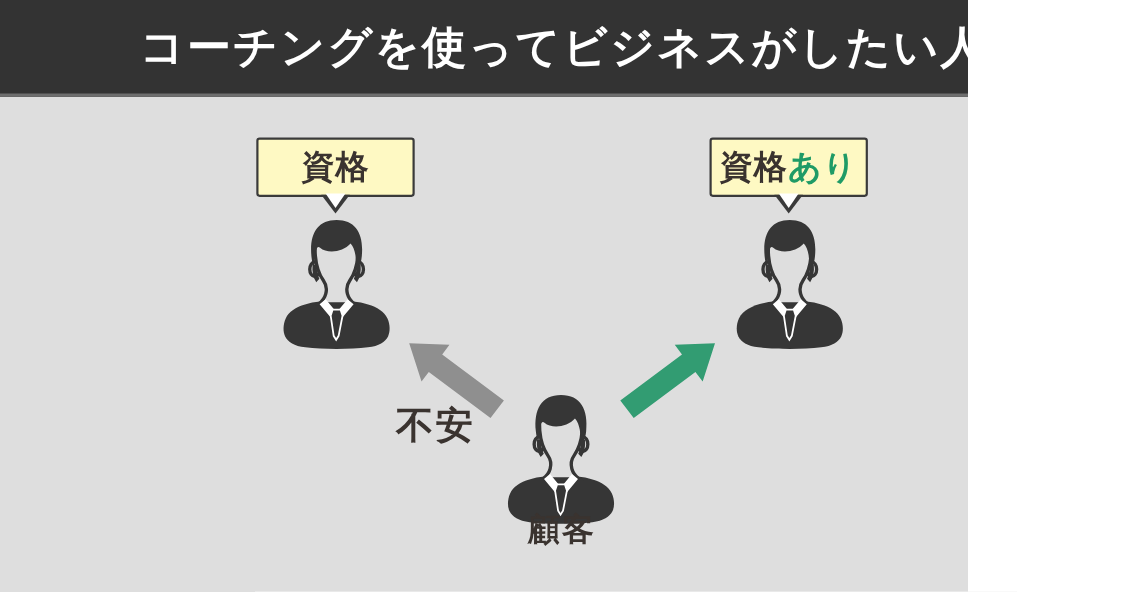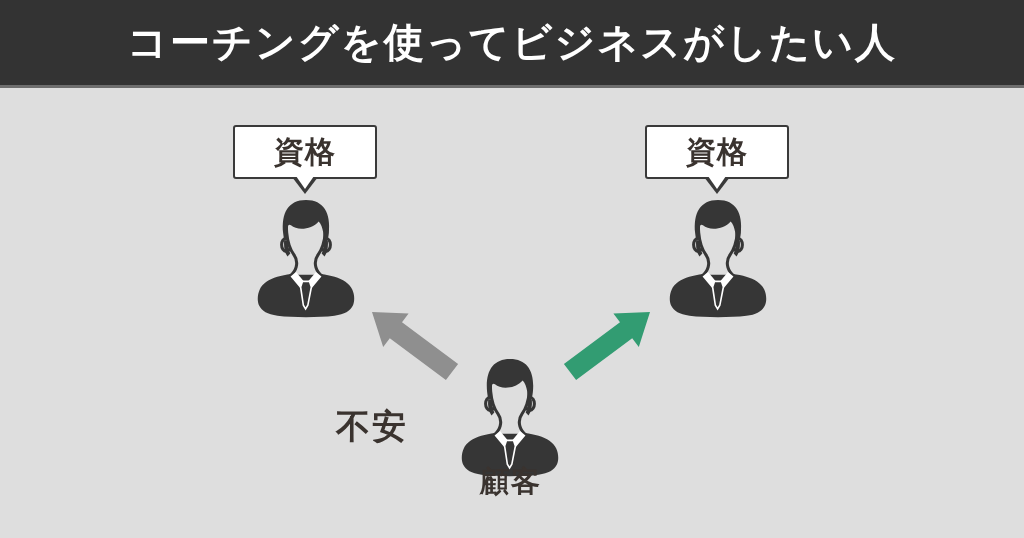--- a/index.html
+++ b/index.html
@@ -1,34 +1,34 @@
 <!DOCTYPE html>
 <html><head>
 <meta charset="utf-8">
 <style>
   html,body { margin:0; padding:0; }
   .stage {
-    position:relative; width:1024px; height:538px;
+    position:relative; width:880px; height:538px;
     background:#dedede; overflow:hidden;
     font-family:"DejaVu Sans","Liberation Sans",sans-serif;
   }
   
   .header {
     position:absolute; left:0; top:0; width:1024px; height:85px;
     background:#333333; border-bottom:3px solid #6e6e6e;
     display:flex; align-items:center; justify-content:center;
   }
   .header .title {
     margin:0; color:#ffffff; font-size:40px; font-weight:bold;
     letter-spacing:2px; white-space:nowrap;
   }
   
   .bubble {
     position:absolute; top:125px; width:144px; height:54px;
-    background:#ffffff; border:2.5px solid #3a3a3a; border-radius:3px;
+    background:#fef9c3; border:2.5px solid #3a3a3a; border-radius:3px;
     box-sizing:border-box;
     display:flex; align-items:center; justify-content:center;
     font-size:30px; font-weight:bold; color:#3a332f; letter-spacing:1px;
     white-space:nowrap;
   }
   .bubble-left  { left:233px; }
   .bubble-right { left:645px; }
   .bubble::before {
     content:""; position:absolute; left:50%; bottom:-17px; margin-left:-13px;
     border-left:13px solid transparent; border-right:13px solid transparent;
@@ -47,21 +47,21 @@
   .person-center { left:459px; top:355px; }
   
   .arrow { position:absolute; width:104px; height:84px; }
   .arrow-unease { left:362px; top:304px; transform:scaleX(-1); }
   .arrow-trust  { left:556px; top:304px; }
   
   .lbl {
     position:absolute; transform:translateX(-50%);
     font-weight:bold; color:#3a332f; white-space:nowrap; letter-spacing:2px;
   }
-  .lbl-unease   { left:372px; top:364px; font-size:34px;margin-top:40px; }
+  .lbl-unease   { left:396px; top:364px; font-size:34px; }
   .lbl-trust    { left:652px; top:364px; font-size:34px; }
   .lbl-customer { left:511px; top:462px; font-size:29px; }
   .defs-holder { position:absolute; width:0; height:0; overflow:hidden; }
 </style>
 </head>
 <body>
 
 <div class="stage">
 
   <svg class="defs-holder" aria-hidden="true">
@@ -98,20 +98,21 @@
   <header class="header">
     <h1 class="title">コーチングを使ってビジネスがしたい人</h1>
   </header>
 
   <div class="bubble bubble-left">
     <span>資格</span>
   </div>
 
   <div class="bubble bubble-right">
     <span>資格</span>
+      <span class="accent-green">あり</span>
   </div>
 
   <svg class="person person-left" viewBox="0 0 100 120">
     <use href="#person-icon"></use>
   </svg>
   <svg class="person person-right" viewBox="0 0 100 120">
     <use href="#person-icon"></use>
   </svg>
   <svg class="person person-center" viewBox="0 0 100 120">
     <use href="#person-icon"></use>

